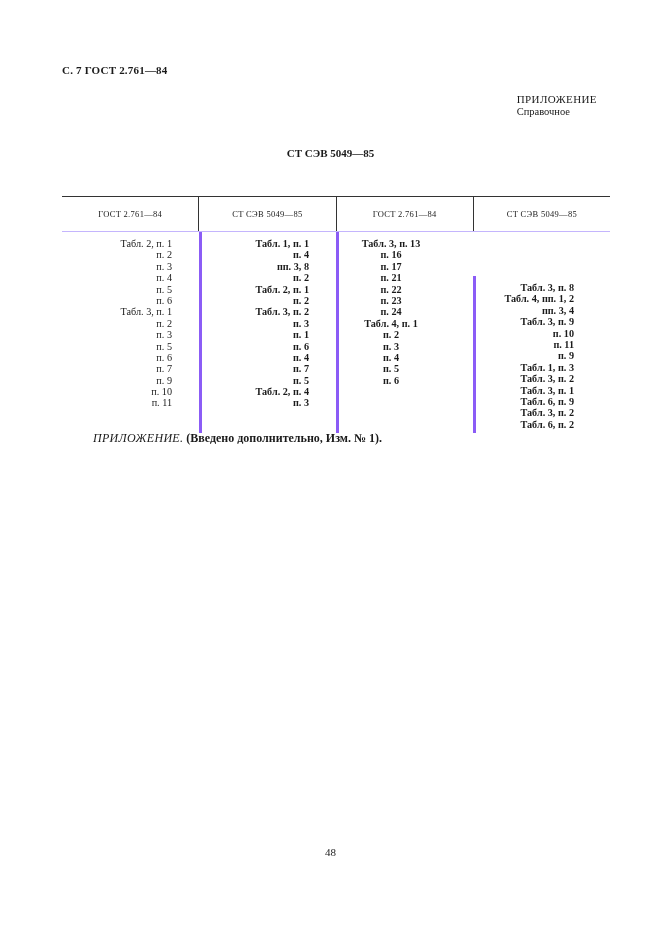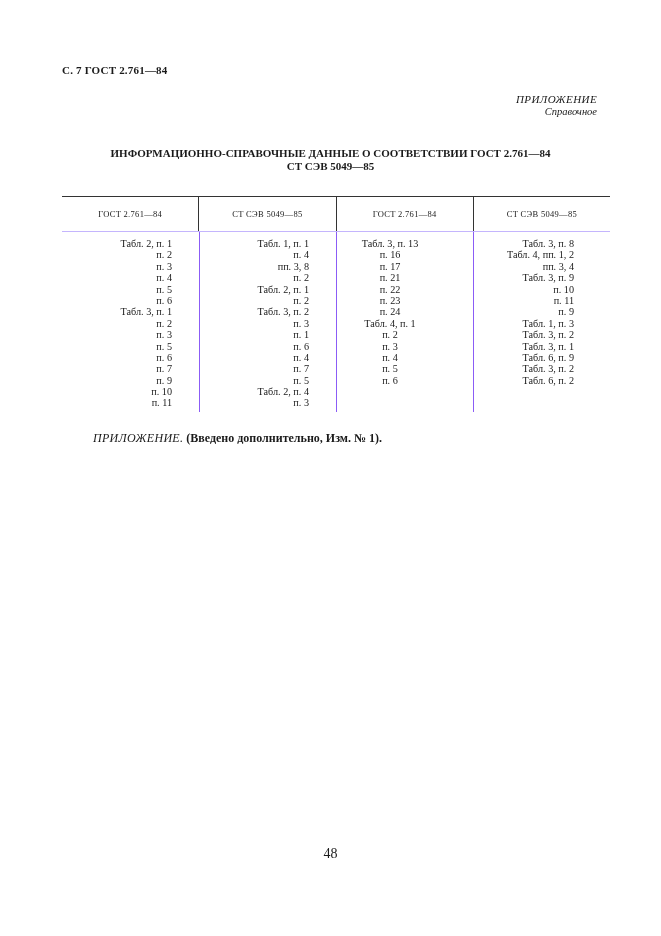--- a/index.html
+++ b/index.html
@@ -1,52 +1,51 @@
 <!DOCTYPE html>
 <html><head>
 <meta charset="utf-8">
 <style>
   html, body { margin: 0; padding: 0; background: #ffffff; }
   body {
     width: 661px; height: 936px; position: relative; overflow: hidden;
     font-family: "Liberation Serif", "DejaVu Serif", serif; color: #1a1a1a;
   }
   .page-header { position: absolute; left: 62px; top: 64px; font-size: 11px; font-weight: bold; letter-spacing: 0.2px; }
-  .appendix-label { position: absolute; right: 64px; top: 93px; text-align: right; font-style: italic; }
+  .appendix-label { position: absolute; right: 64px; top: 93px; text-align: left; }
   .appendix-label .l1 { font-size: 11px; letter-spacing: 0.4px; display: block; }
   .appendix-label .l2 { font-size: 10.5px; display: block; margin-top: 1px; }
   .doc-title { position: absolute; left: 0; width: 661px; top: 147px; text-align: center; font-size: 11px; font-weight: bold; line-height: 13px; }
   .table { position: absolute; left: 62px; top: 196px; width: 548px; }
   .thead { display: flex; border-top: 1px solid #333; border-bottom: 1px solid #c4b5fd; height: 34px; }
   .th { width: 137px; display: flex; align-items: center; justify-content: center; font-size: 8.5px; letter-spacing: 0.3px; }
   .th + .th { border-left: 1px solid #333; }
   .tbody { display: flex; }
   .col { width: 137px; box-sizing: border-box; padding-top: 6px; padding-bottom: 3px; text-align: right; }
-  .col + .col { border-left: 1px solid #8b5cf6; }
+  .col + .col { border-left: 3px solid #8b5cf6; font-weight: bold; }
   .col.c1, .col.c2 { padding-right: 27px; }
   .col.c3 { padding-right: 30px; text-align: center; }
-  .col.c4 { padding-right: 36px; }
+  .col.c4 { padding-right: 36px; margin-top: 44px; }
   .cell { font-size: 10.2px; line-height: 11.4px; height: 11.4px; white-space: nowrap; }
   .footnote { position: absolute; left: 93px; top: 431px; font-size: 12px; }
   .footnote .it { font-style: italic; letter-spacing: 0.3px; }
   .footnote .b { font-weight: bold; }
-  .page-number { position: absolute; left: 0; width: 661px; top: 846px; text-align: center; font-size: 14px; }
+  .page-number { position: absolute; left: 0; width: 661px; top: 846px; text-align: center; font-size: 11px; }
 </style>
 </head>
 <body>
 
 <div class="page-header">С. 7 ГОСТ 2.761—84</div>
 
 <div class="appendix-label">
   <span class="l1">ПРИЛОЖЕНИЕ</span>
   <span class="l2">Справочное</span>
 </div>
 
 <div class="doc-title">
-  <div>ИНФОРМАЦИОННО-СПРАВОЧНЫЕ ДАННЫЕ О СООТВЕТСТВИИ ГОСТ 2.761—84</div>
   <div>СТ СЭВ 5049—85</div>
 </div>
 
 <div class="table">
   <div class="thead">
     <div class="th">ГОСТ 2.761—84</div>
     <div class="th">СТ СЭВ 5049—85</div>
     <div class="th">ГОСТ 2.761—84</div>
     <div class="th">СТ СЭВ 5049—85</div>
   </div>

